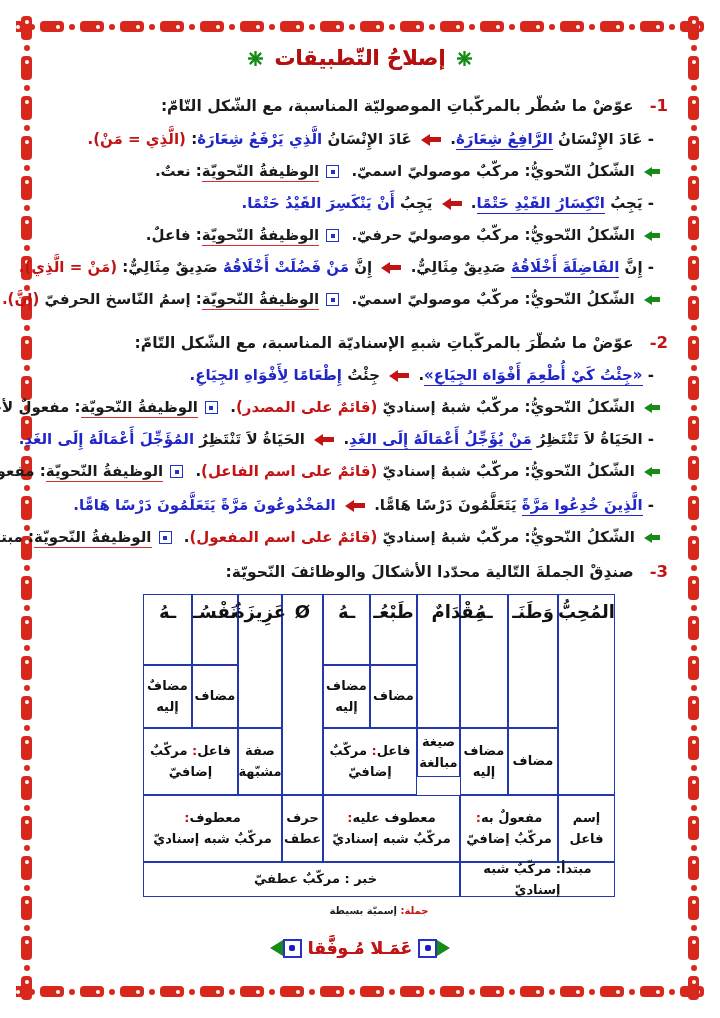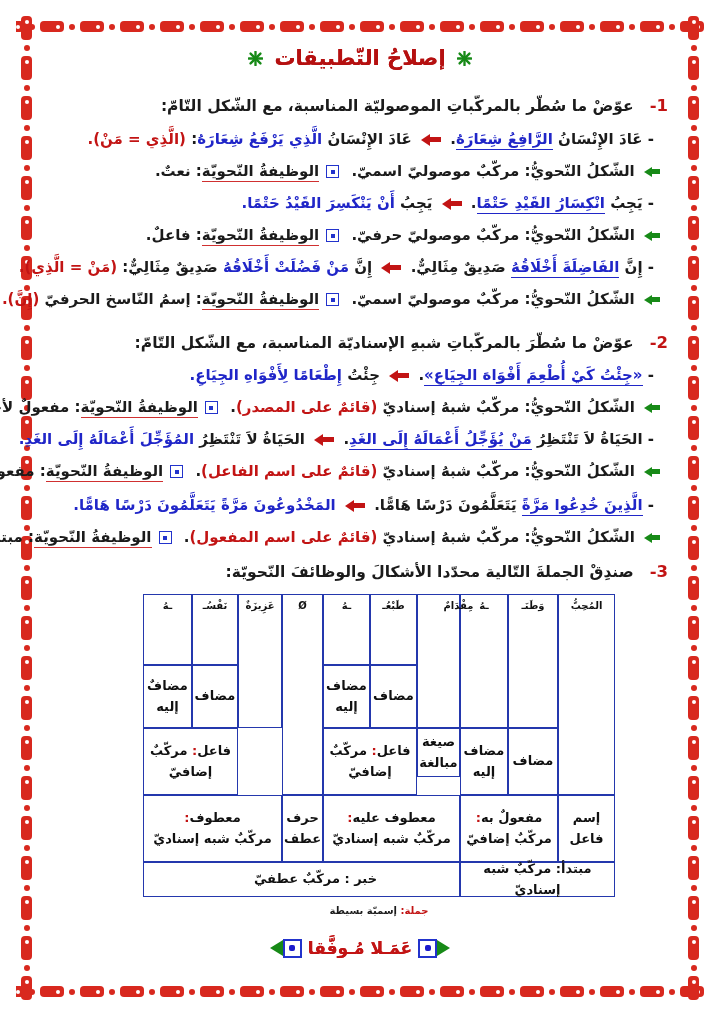--- a/index.html
+++ b/index.html
@@ -33,21 +33,21 @@
   .arr{display:inline-flex;align-items:center;vertical-align:middle;margin:0 4px;}
   .a-bar{display:inline-block;width:11px;height:5px;background:#c21414;}
   .a-head{display:inline-block;width:0;height:0;border-top:6px solid transparent;border-bottom:6px solid transparent;border-right:9px solid #c21414;}
   .arr.green .a-bar{background:#178a17;width:8px;height:5px;}
   .arr.green .a-head{border-right-color:#178a17;border-top-width:5px;border-bottom-width:5px;border-right-width:8px;}
   .bsq{display:inline-flex;width:11px;height:11px;border:1.6px solid #2233cc;align-items:center;justify-content:center;vertical-align:middle;margin:0 7px;}
   .bsq .bdot{width:4px;height:4px;background:#2233cc;}
   
   .gtable{position:absolute;left:143px;top:594px;width:472px;height:303px;direction:rtl;}
   .tcell{position:absolute;box-sizing:border-box;border:1.5px solid #2438ad;display:flex;flex-direction:column;align-items:center;justify-content:center;text-align:center;font-size:13px;font-weight:600;color:#111;line-height:1.6;}
-  .tcell.word{justify-content:flex-start;padding-top:3px;font-size:10px;font-weight:700;}
+  .tcell.word{justify-content:flex-start;padding-top:3px;font-size:18px;font-weight:700;}
   .rc{color:#c21414;}
   
   .sentence-note{position:absolute;left:143px;top:905px;width:472px;text-align:center;font-size:10px;font-weight:700;color:#1b1b1b;}
   .note-label{color:#c21414;font-weight:800;}
   .banner{position:absolute;left:0;right:0;top:938px;display:flex;direction:ltr;justify-content:center;align-items:center;}
   .banner-text{color:#c21414;font-weight:800;font-size:17px;margin:0 6px;text-shadow:0 0 .5px #c21414;}
   .tri-l{width:0;height:0;border:8px solid transparent;border-right:13px solid #178a17;border-left:none;}
   .tri-r{width:0;height:0;border:8px solid transparent;border-left:13px solid #178a17;border-right:none;}
   .bsq-big{display:inline-flex;width:15px;height:15px;border:2px solid #2233cc;align-items:center;justify-content:center;}
   .bdot-big{width:6px;height:6px;background:#1a1acc;border-radius:2px;}
@@ -548,20 +548,24 @@
         <div>إليه</div>
       </div>
       <div class="tcell" style="left: 274px; top: 134px; width: 43px; height: 49px;">
         <div>صيغة</div>
         <div>مبالغة</div>
       </div>
       <div class="tcell" style="left: 180px; top: 134px; width: 94px; height: 67px;">
         <div>فاعل<span class="rc">:</span> مركّبٌ</div>
         <div>إضافيّ</div>
       </div>
+      <div class="tcell" style="left: 95px; top: 134px; width: 44px; height: 67px;">
+        <div>صفة</div>
+        <div>مشبّهة</div>
+      </div>
       <div class="tcell" style="left: 0px; top: 134px; width: 95px; height: 67px;">
         <div>فاعل<span class="rc">:</span> مركّبٌ</div>
         <div>إضافيّ</div>
       </div>
       <div class="tcell" style="left: 415px; top: 201px; width: 57px; height: 67px;">
         <div>إسم</div>
         <div>فاعل</div>
       </div>
       <div class="tcell" style="left: 317px; top: 201px; width: 98px; height: 67px;">
         <div>مفعولٌ به<span class="rc">:</span></div>

